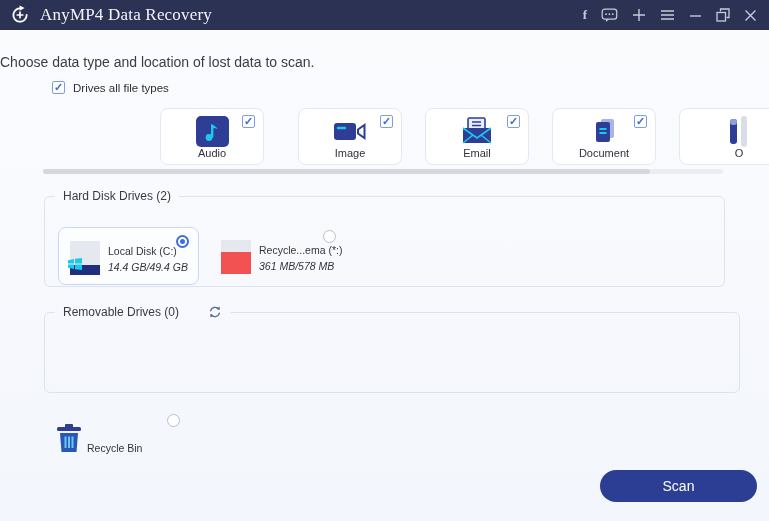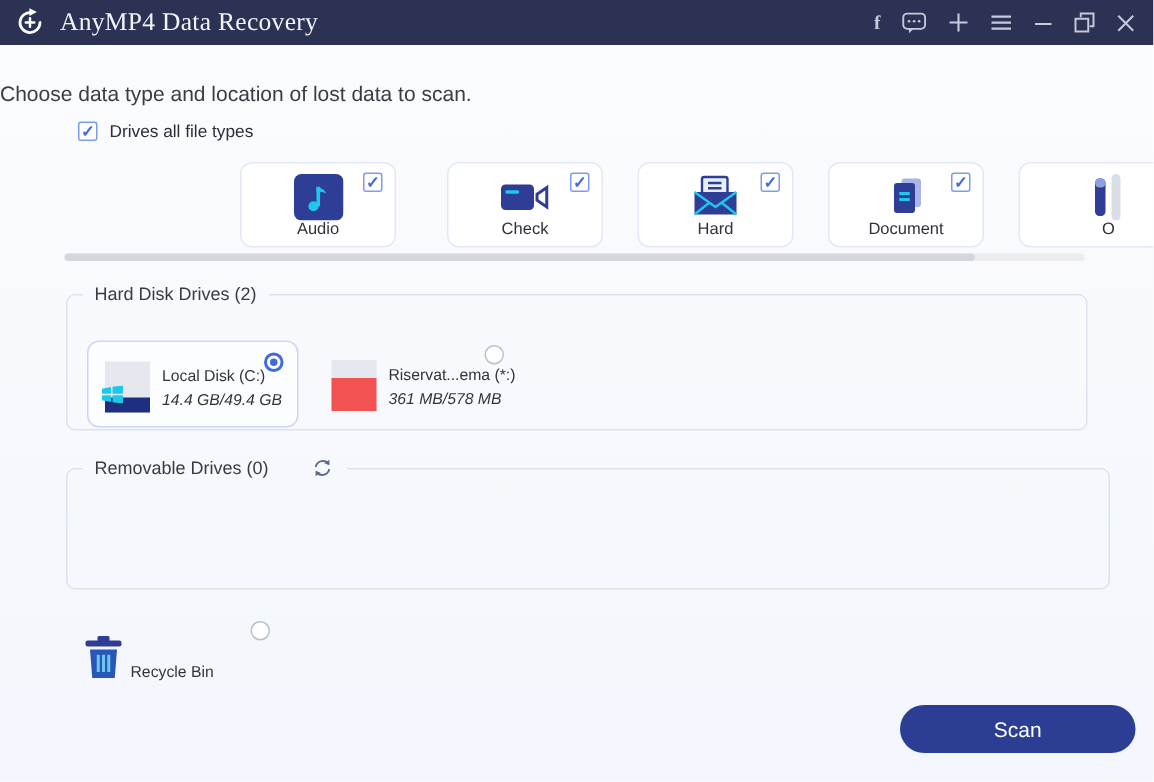--- a/index.html
+++ b/index.html
@@ -152,34 +152,34 @@
 
     <div class="ftcard" style="left:298px;">
       <span class="icon-wrap">
         <svg width="38" height="31" viewBox="0 0 38 31">
           <rect x="3" y="7" width="22" height="17" rx="3" fill="#2e3d96"></rect>
           <path d="M7 12 H14" stroke="#1cc9ea" stroke-width="2.4" stroke-linecap="round"></path>
           <path d="M27 13.5 L33.5 9 V22 L27 17.5 Z" fill="none" stroke="#2e3d96" stroke-width="2"></path>
         </svg>
       </span>
       <span class="checkbox checked"></span>
-      <span class="ft-label">Check</span>
+      <span class="ft-label">Image</span>
     </div>
 
     <div class="ftcard" style="left:425px;">
       <span class="icon-wrap">
         <svg width="34" height="31" viewBox="0 0 34 31">
           <rect x="8" y="2" width="17" height="12" rx="1.5" fill="#e8eefb" stroke="#2e3d96" stroke-width="1.6"></rect>
           <path d="M12 6 H21 M12 9.5 H21" stroke="#2e3d96" stroke-width="1.6"></path>
           <path d="M3 12 H31 V27 H3 Z" fill="#2e3d96"></path>
           <path d="M3 12 L17 22 L31 12 M3 27 L13 19 M31 27 L21 19" stroke="#1cc9ea" stroke-width="1.6" fill="none"></path>
         </svg>
       </span>
       <span class="checkbox checked"></span>
-      <span class="ft-label">Hard</span>
+      <span class="ft-label">Email</span>
     </div>
 
     <div class="ftcard" style="left:552px;">
       <span class="icon-wrap">
         <svg width="32" height="31" viewBox="0 0 32 31">
           <rect x="13" y="3" width="13" height="19" rx="2" fill="#a9b4e8"></rect>
           <rect x="8" y="6" width="14" height="20" rx="2" fill="#2e3d96"></rect>
           <path d="M11.5 13 H18.5 M11.5 17 H18.5" stroke="#1cc9ea" stroke-width="2"></path>
         </svg>
       </span>
@@ -220,21 +220,21 @@
           </svg>
         </span>
       </span>
       <span class="drive-name d1-name">Local Disk (C:)</span>
       <span class="drive-size d1-size">14.4 GB/49.4 GB</span>
     </div>
 
     <span class="disk-icon d2-icon">
       <span class="used-red"></span>
     </span>
-    <span class="drive-name d2-name">Riservat...ema (*:)</span>
+    <span class="drive-name d2-name">Recycle...ema (*:)</span>
     <span class="drive-size d2-size">361 MB/578 MB</span>
     <span class="radio off d2-radio"></span>
   </fieldset>
 
   <fieldset class="fs-rem">
     <legend>
       <span>Removable Drives (0)</span>
       <span class="legend-refresh">
         <svg width="16" height="16" viewBox="0 0 20 20">
           <path d="M4.5 8.5 A6 6 0 0 1 15 6.5" fill="none" stroke="#5b6b8f" stroke-width="1.6" stroke-linecap="round"></path>

